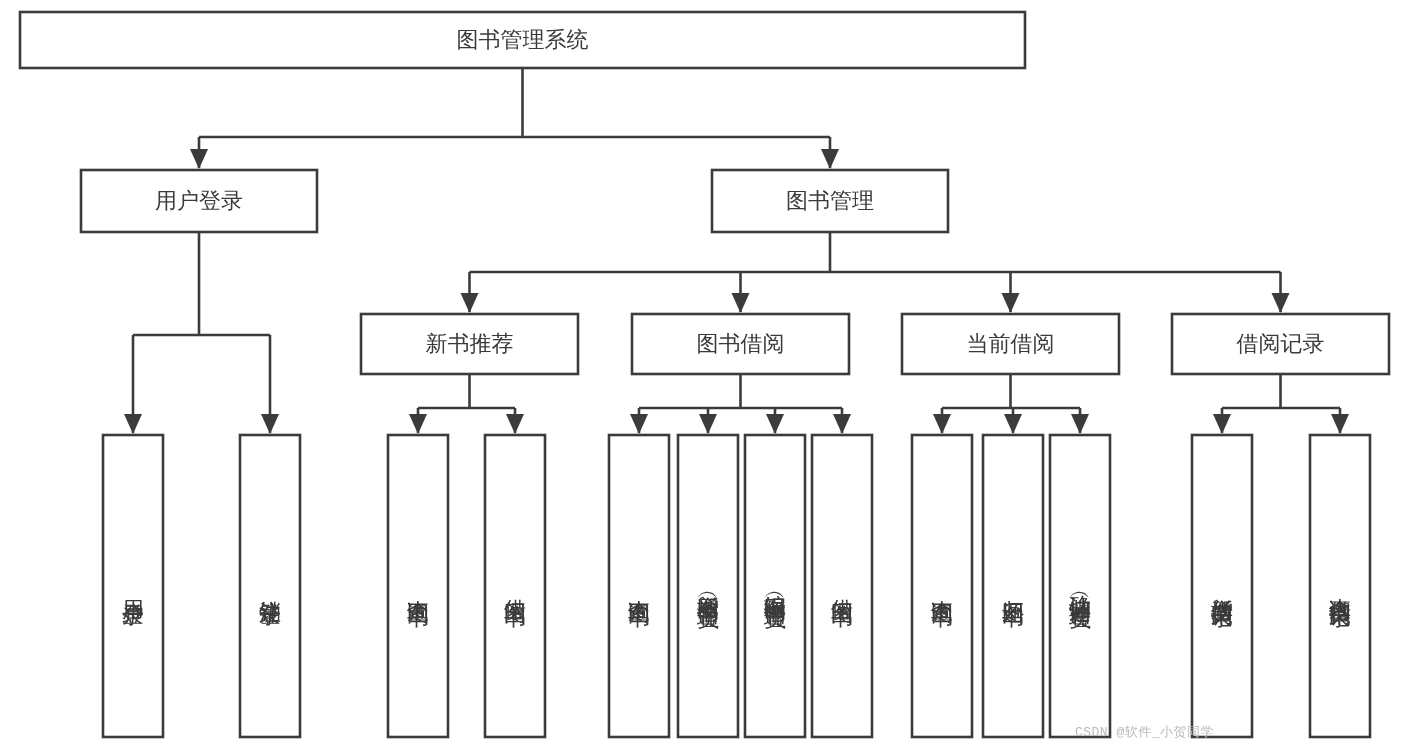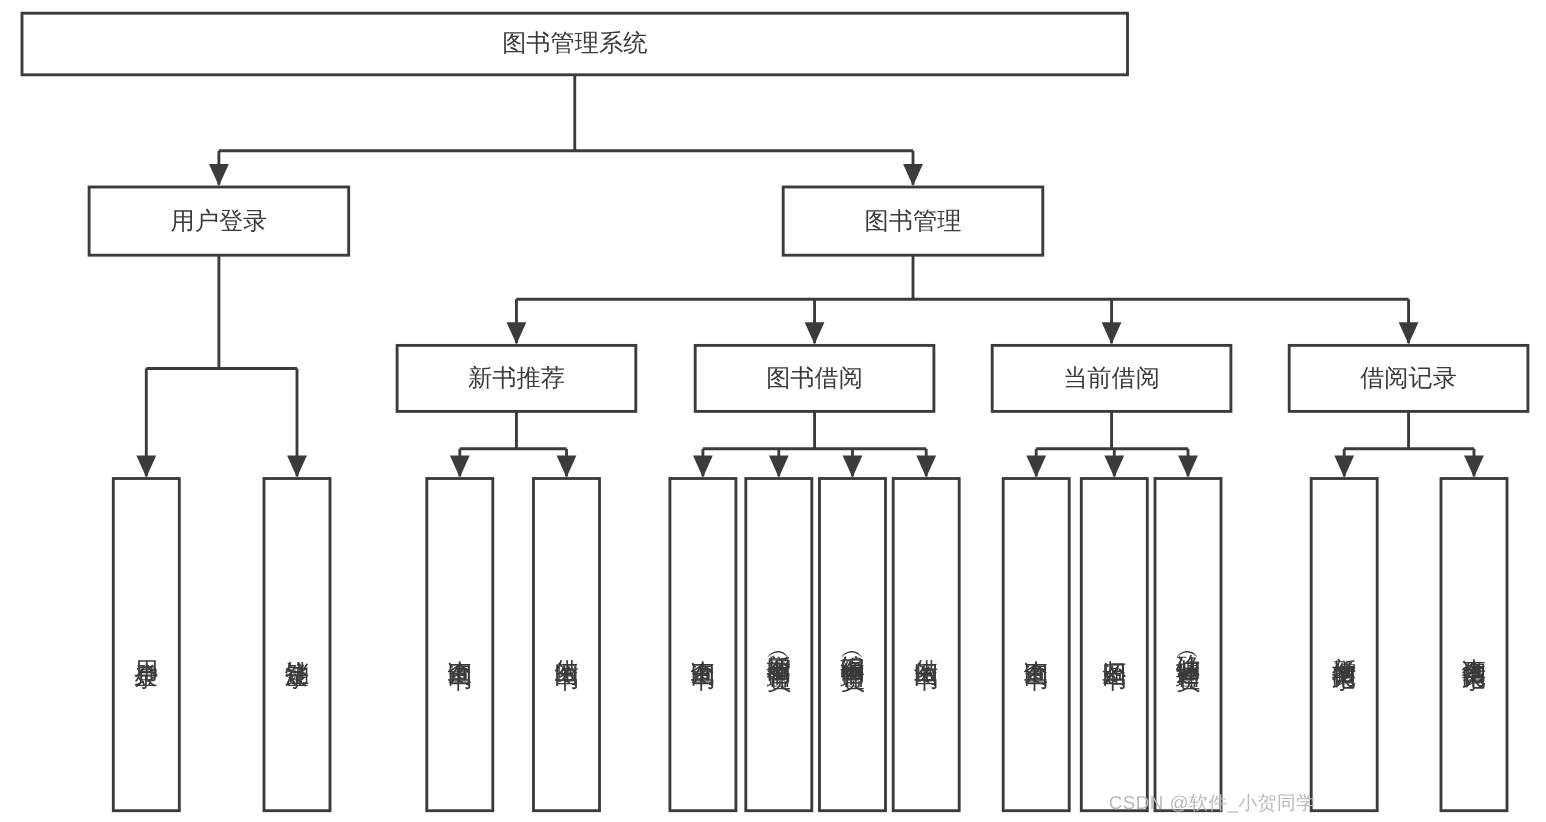--- a/index.html
+++ b/index.html
@@ -64,24 +64,24 @@
   }
   .vlabel-wrap {
     position: absolute;
     display: flex;
     align-items: center;
     justify-content: center;
     pointer-events: none;
   }
   #watermark {
     position: absolute;
-    right: 28px;
+    right: 10px;
     bottom: 6px;
-    font-family: Liberation Sans, sans-serif;
-    font-size: 17px;
+    font-family: Liberation Mono, monospace;
+    font-size: 13px;
     color: #b9b9b9;
     letter-spacing: 0.5px;
     white-space: nowrap;
   }
 </style>
 </head>
 <body>
 
 <div id="diagram-root">
 

